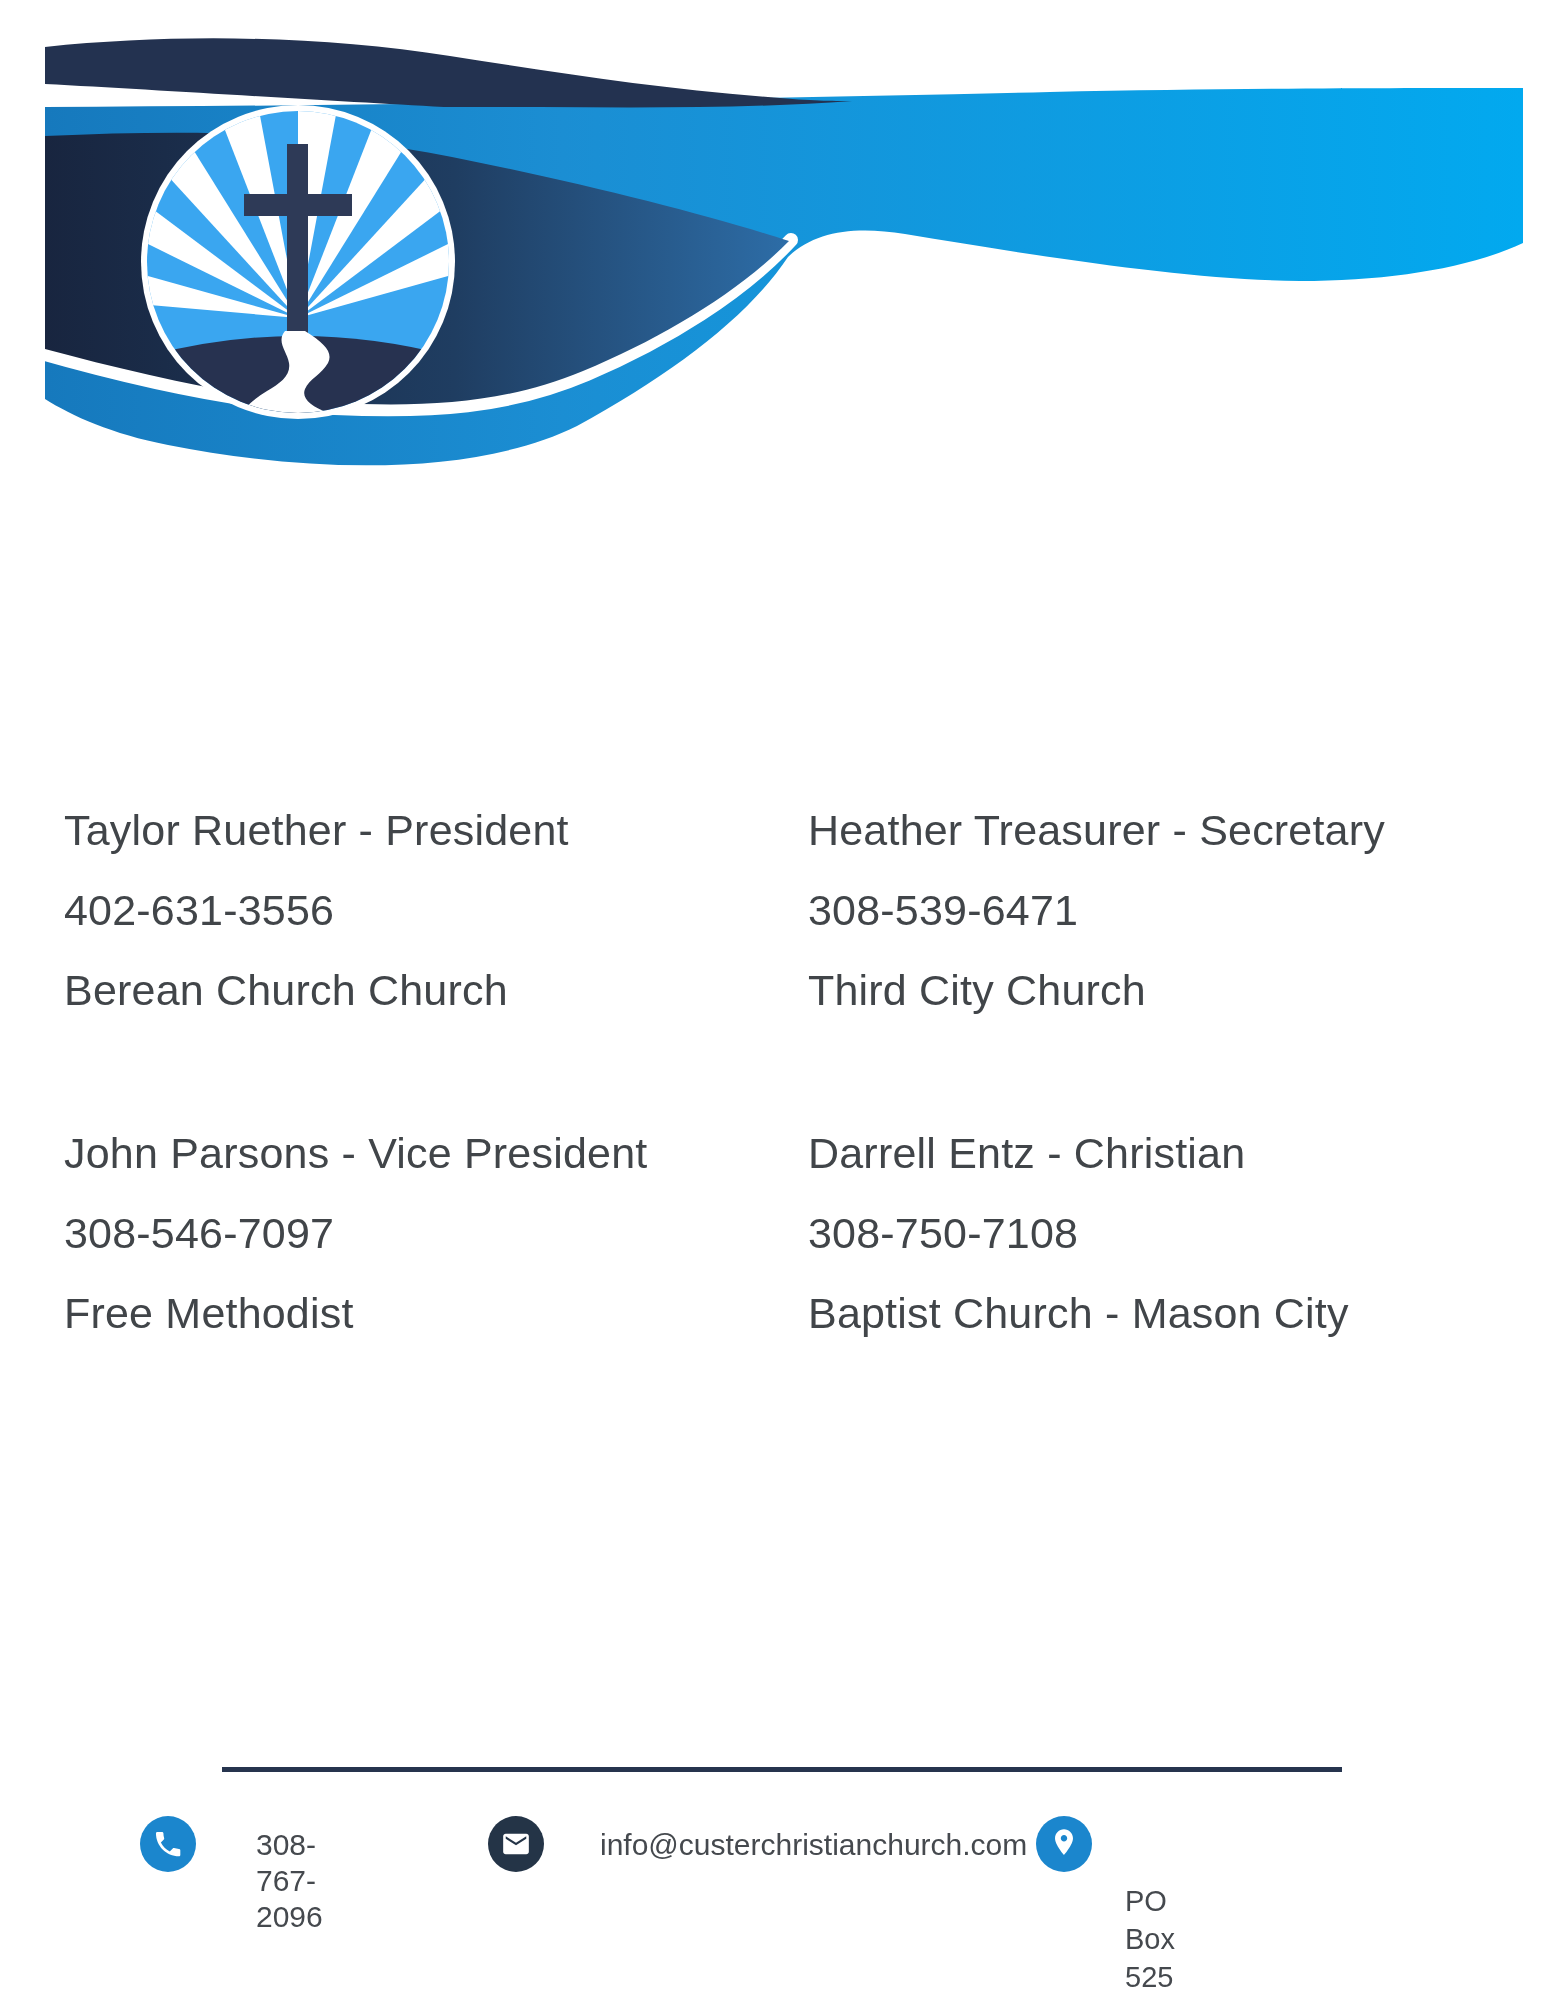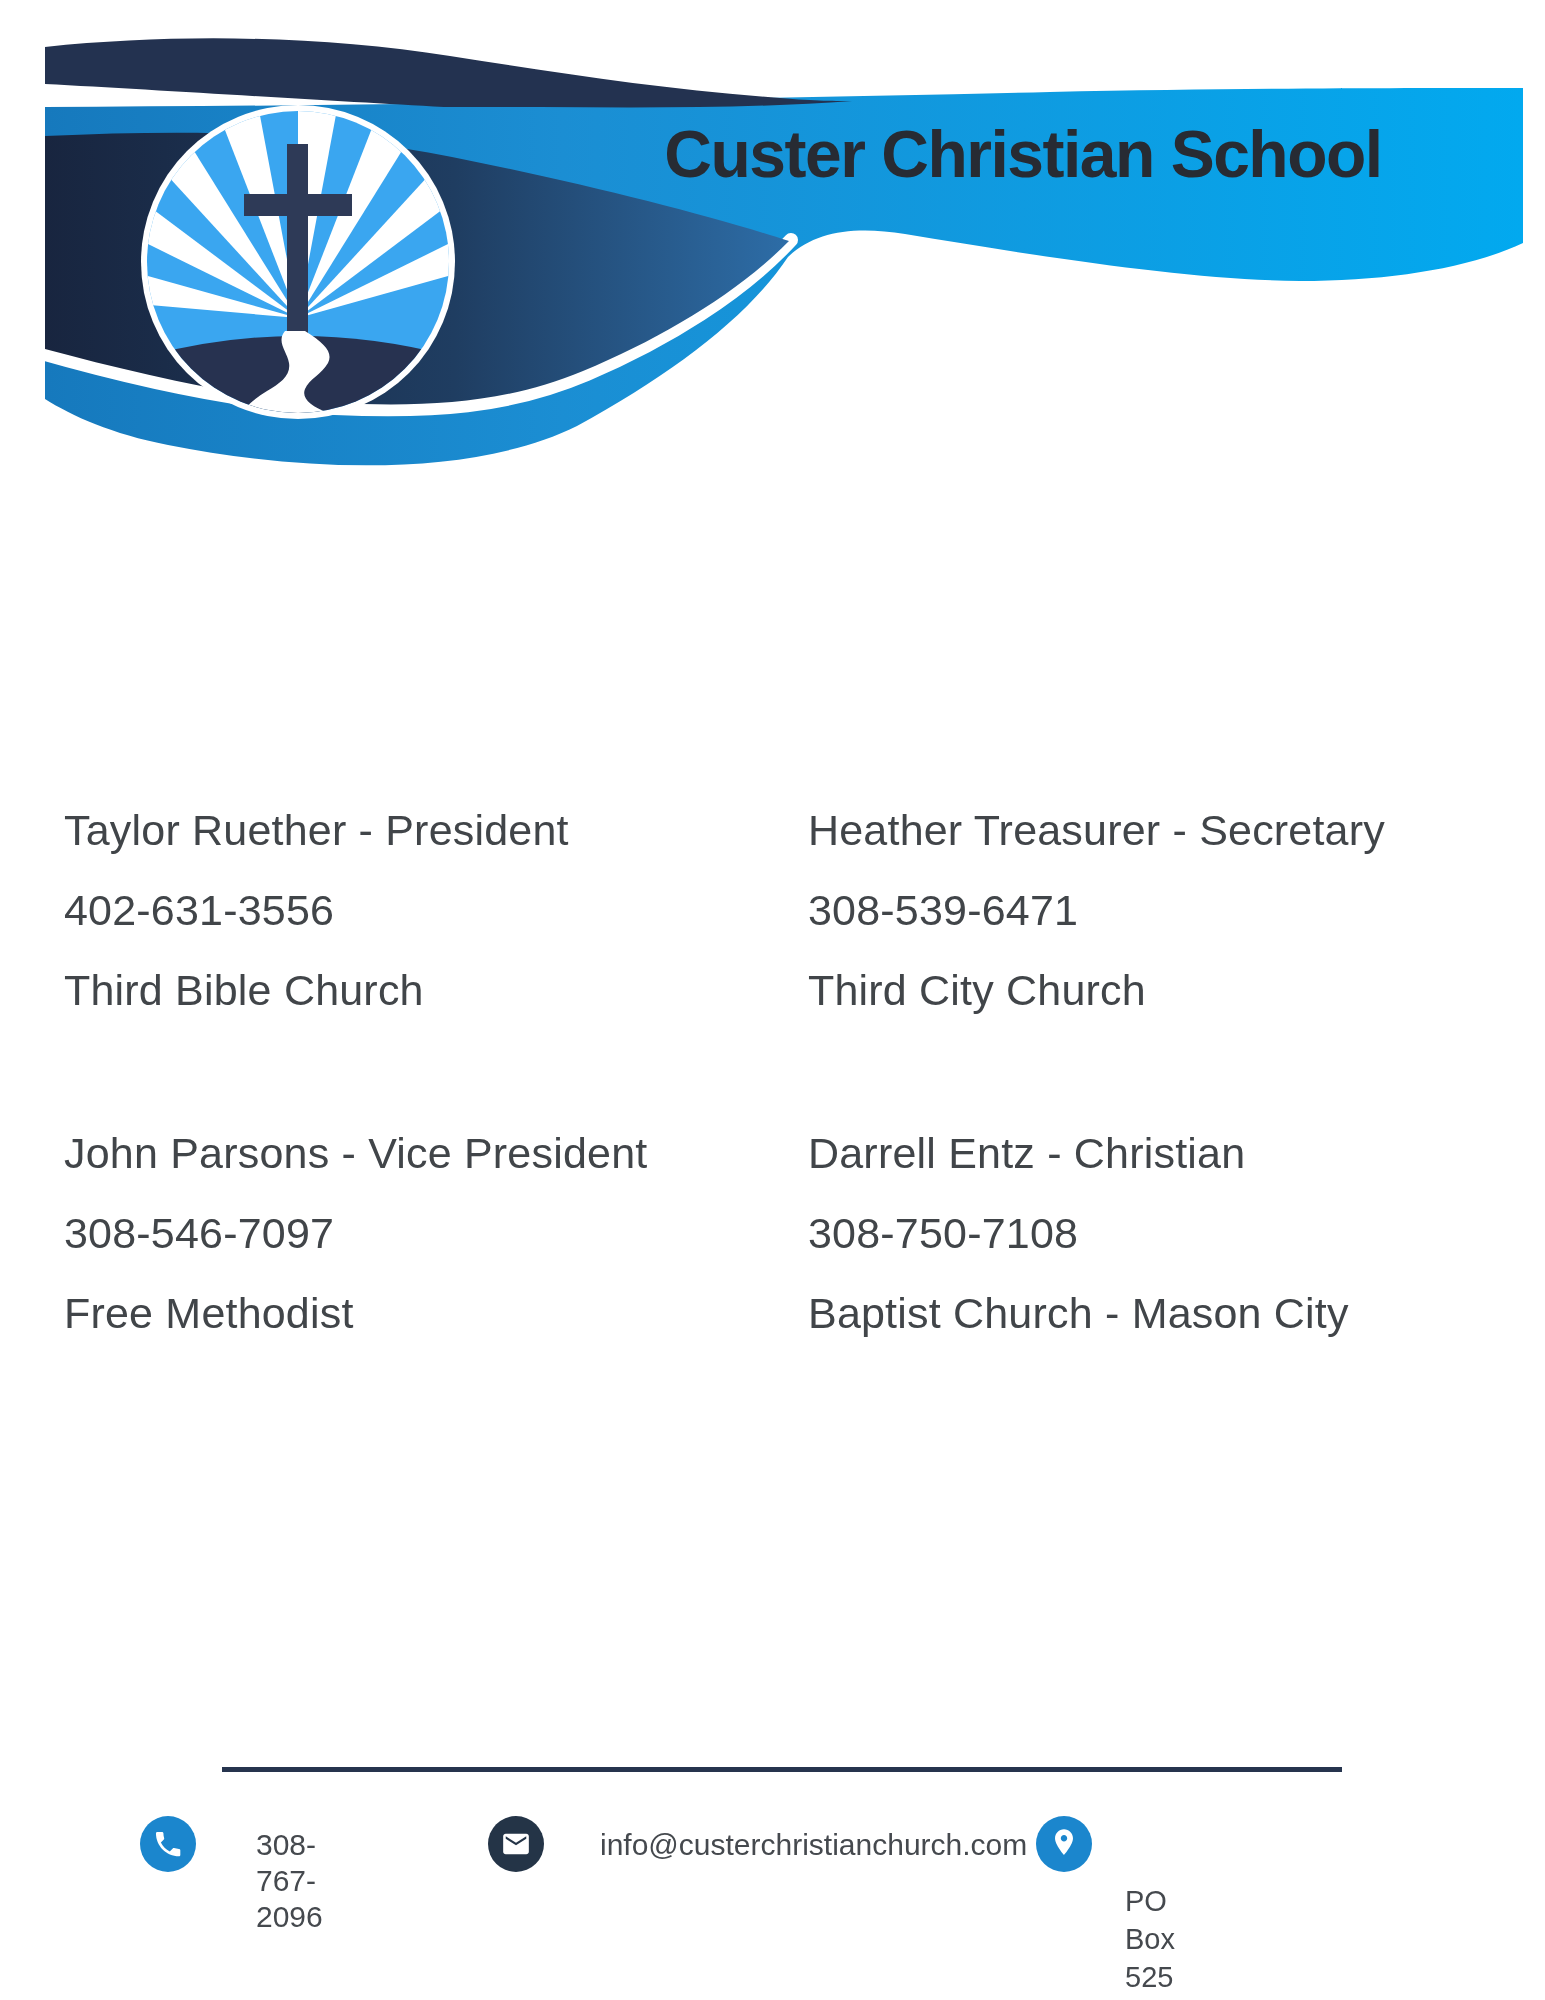--- a/index.html
+++ b/index.html
@@ -81,27 +81,26 @@
           <rect x="244" y="194" width="108" height="22"></rect>
         </g>
         <path fill="#ffffff" d="M305,331 C326,344 333,353 328,363 C322,374 309,379 305,389
              C301,399 312,407 331,414 L331,418 L238,418
              C246,405 256,398 267,391 C281,383 291,375 289,363
              C287,351 276,342 285,331 Z"></path>
       </g>
     </g>
   </svg>
 
-  <div id="school-title">Custer Christian School</div>
 
 
   <div class="member" style="left:64px;top:762px;">
     <div class="m-name">Taylor Ruether - President</div>
     <div class="m-phone">402-631-3556</div>
-    <div class="m-church">Third Bible Church</div>
+    <div class="m-church">Berean Church Church</div>
   </div>
 
   <div class="member" style="left:808px;top:762px;">
     <div class="m-name">Heather Treasurer - Secretary</div>
     <div class="m-phone">308-539-6471</div>
     <div class="m-church">Third City Church</div>
   </div>
 
   <div class="member" style="left:64px;top:1085px;">
     <div class="m-name">John Parsons - Vice President</div>

